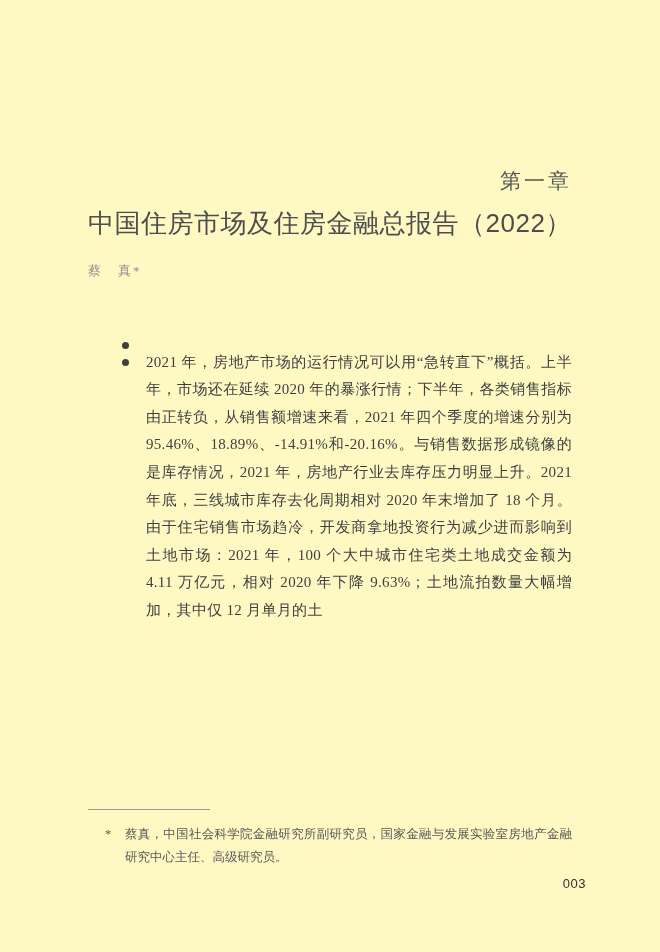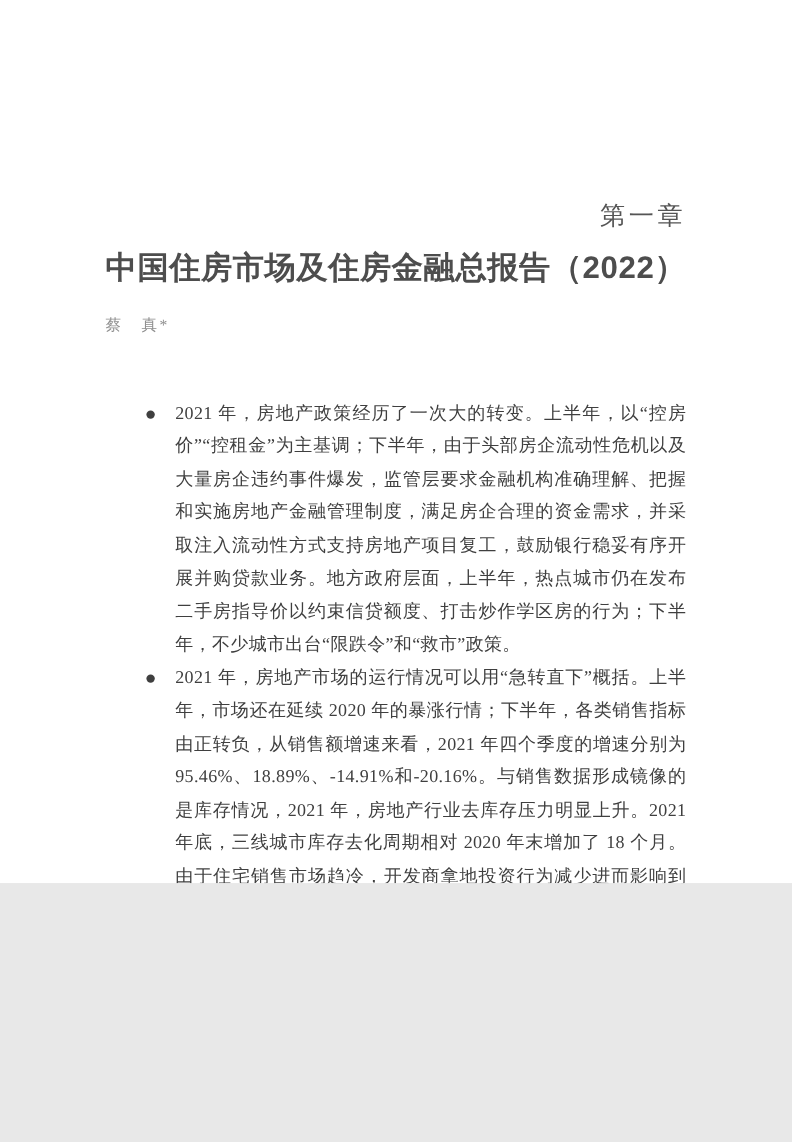--- a/index.html
+++ b/index.html
@@ -1,42 +1,42 @@
 <!DOCTYPE html>
 <html><head>
 <meta charset="utf-8">
 <style>
   html, body { margin: 0; padding: 0; background: #e8e8e8; }
   .page {
     position: relative;
     width: 660px;
-    height: 736px;
+    height: 952px;
     margin: 0 auto;
-    background: #ffffff;
+    background: #fef9c3;
     overflow: hidden;
     font-family: "Liberation Serif", "DejaVu Serif", serif;
     box-sizing: border-box;
   }
   .content {
     padding: 168px 88px 0 88px;
     box-sizing: border-box;
   }
   .chapter-label {
     text-align: right;
     font-family: "Liberation Sans", "DejaVu Sans", sans-serif;
     font-weight: 300;
     font-size: 21px;
     letter-spacing: 3px;
     color: #555;
     line-height: 1.2;
   }
   .chapter-title {
     margin-top: 14px;
     font-family: "Liberation Sans", "DejaVu Sans", sans-serif;
-    font-weight: 700;
+    font-weight: 400;
     font-size: 26px;
     letter-spacing: 0.5px;
     color: #4d4d4d;
     line-height: 1.25;
     white-space: nowrap;
   }
   .author-line {
     margin-top: 22px;
     padding-right: 8px;
     font-size: 13px;
@@ -115,32 +115,32 @@
     <div class="chapter-label">第一章</div>
 
     <h1 class="chapter-title" style="margin:14px 0 0 0;">中国住房市场及住房金融总报告（2022）</h1>
 
     <div class="author-line">蔡　真*</div>
 
     <div class="bullet-list">
 
       <div class="bullet-item">
         <span class="bullet-dot"></span>
-        <div class="bullet-text">2021 年，房地产政策经历了一次大的转变。上半年，以“控房价”“控租金”为主基调；下半年，由于头部房企流动性危机以及大量房企违约事件爆发，监管层要求金融机构准确理解、把握和实施房地产金融管理制度，满足房企合理的资金需求，并采取注入流动性方式支持房地产项目复工，鼓励银行稳妥有序开展并购贷款业务。地方政府层面，上半年，热点城市仍在发布二手房指导价以约束信贷额度、打击炒作学区房的行为；下半年，不少城市出台“限跌令”和“救市”政策。</div>
       </div>
 
       <div class="bullet-item">
         <span class="bullet-dot"></span>
         <div class="bullet-text">2021 年，房地产市场的运行情况可以用“急转直下”概括。上半年，市场还在延续 2020 年的暴涨行情；下半年，各类销售指标由正转负，从销售额增速来看，2021 年四个季度的增速分别为 95.46%、18.89%、-14.91%和-20.16%。与销售数据形成镜像的是库存情况，2021 年，房地产行业去库存压力明显上升。2021 年底，三线城市库存去化周期相对 2020 年末增加了 18 个月。由于住宅销售市场趋冷，开发商拿地投资行为减少进而影响到土地市场：2021 年，100 个大中城市住宅类土地成交金额为 4.11 万亿元，相对 2020 年下降 9.63%；土地流拍数量大幅增加，其中仅 12 月单月的土</div>
       </div>
 
     </div>
   </div>
 
   <div class="footnote-area">
     <div class="footnote-rule"></div>
     <div class="footnote">
       <span class="footnote-marker">*</span>
+      <span>蔡真，中国社会科学院金融研究所副研究员，国家金融与发展实验室房地产金融研究中心主任、高级研究员。</span>
     </div>
   </div>
 
   <div class="page-number">003</div>
 </div>
 
 </body></html>

